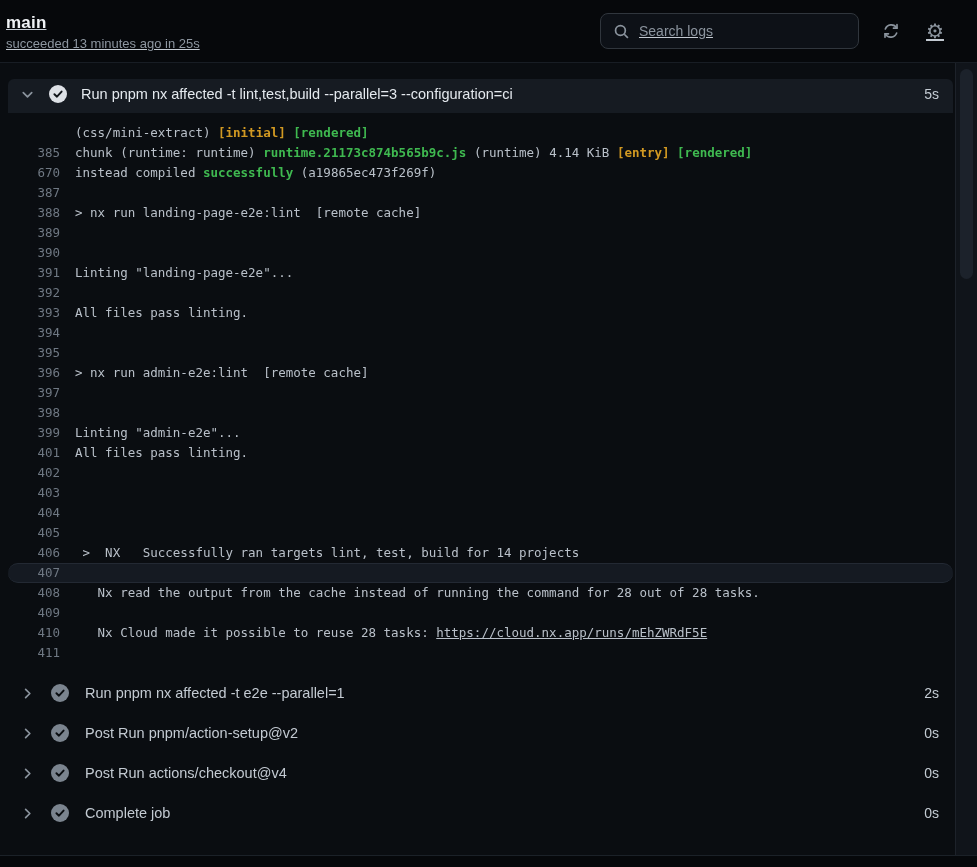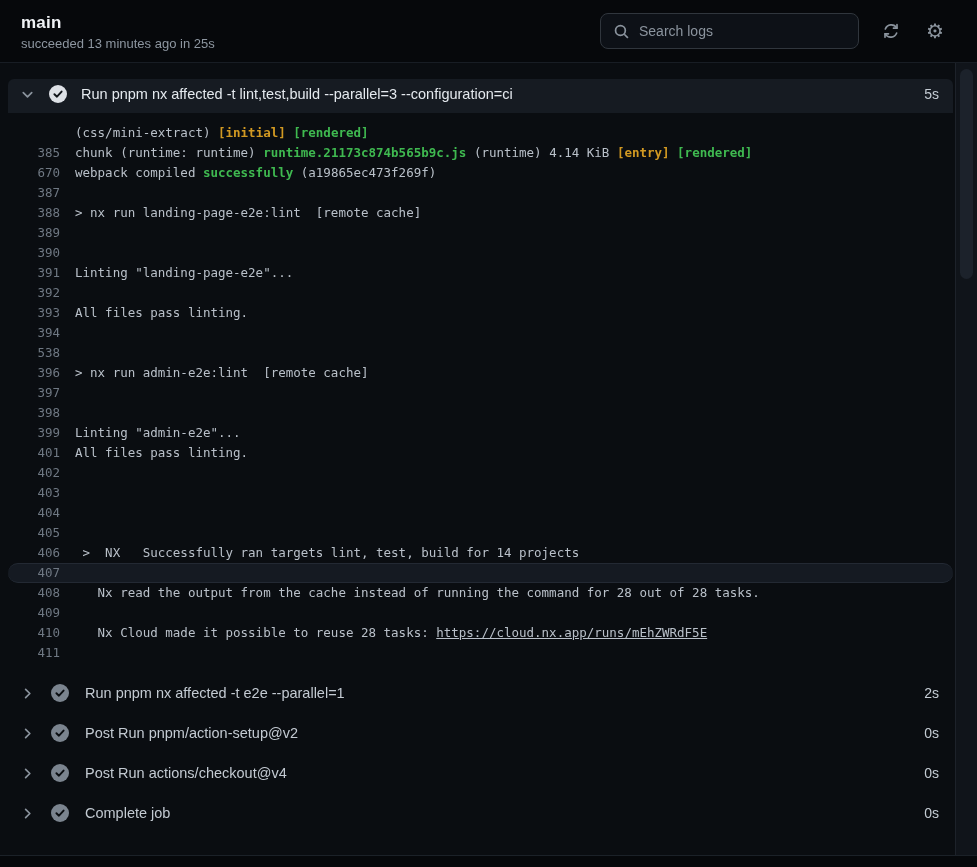--- a/index.html
+++ b/index.html
@@ -7,21 +7,22 @@
   body {
     background:#06080b;
     font-family:"Liberation Sans", sans-serif;
     color:#c3cad2;
     position:relative;
   }
 
   
   .top-header {
     height:62px; display:flex; align-items:center; justify-content:space-between;
-    padding:0 30px 0 21px;
+    padding:0 30px 0 6px;
+    text-decoration:underline;
   }
   .run-meta { display:flex; flex-direction:column; gap:3px; padding-top:2px; }
   .run-title { font-size:17px; font-weight:bold; color:#f0f3f6; letter-spacing:.2px; }
   .run-subtitle { font-size:13px; color:#8d96a0; }
   .header-right { display:flex; align-items:center; gap:20px; }
   .search-box {
     display:flex; align-items:center; gap:9px;
     width:259px; height:36px; padding:0 12px;
     background:#0d1117; border:1px solid #30363d; border-radius:8px;
   }
@@ -140,21 +141,21 @@
       <div class="log-line">
         <span class="ln"></span>
         <span class="lt"><span>(css/mini-extract) </span><span class="seg-o">[initial]</span><span> </span><span class="seg-g">[rendered]</span></span>
       </div>
       <div class="log-line">
         <span class="ln">385</span>
         <span class="lt"><span>chunk (runtime: runtime) </span><span class="seg-g">runtime.21173c874b565b9c.js</span><span> (runtime) 4.14 KiB </span><span class="seg-o">[entry]</span><span> </span><span class="seg-g">[rendered]</span></span>
       </div>
       <div class="log-line">
         <span class="ln">670</span>
-        <span class="lt"><span>webpack compiled </span><span class="seg-g">successfully</span><span> (a19865ec473f269f)</span></span>
+        <span class="lt"><span>instead compiled </span><span class="seg-g">successfully</span><span> (a19865ec473f269f)</span></span>
       </div>
       <div class="log-line">
         <span class="ln">387</span>
         <span class="lt"></span>
       </div>
       <div class="log-line">
         <span class="ln">388</span>
         <span class="lt"><span>&gt; nx run landing-page-e2e:lint  [remote cache]</span></span>
       </div>
       <div class="log-line">
@@ -175,21 +176,21 @@
       </div>
       <div class="log-line">
         <span class="ln">393</span>
         <span class="lt"><span>All files pass linting.</span></span>
       </div>
       <div class="log-line">
         <span class="ln">394</span>
         <span class="lt"></span>
       </div>
       <div class="log-line">
-        <span class="ln">538</span>
+        <span class="ln">395</span>
         <span class="lt"></span>
       </div>
       <div class="log-line">
         <span class="ln">396</span>
         <span class="lt"><span>&gt; nx run admin-e2e:lint  [remote cache]</span></span>
       </div>
       <div class="log-line">
         <span class="ln">397</span>
         <span class="lt"></span>
       </div>

